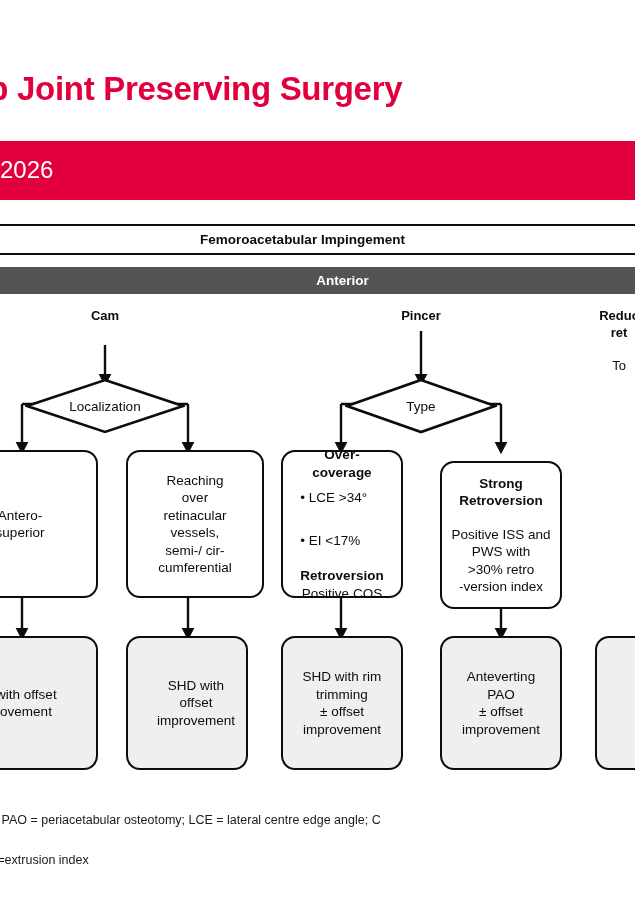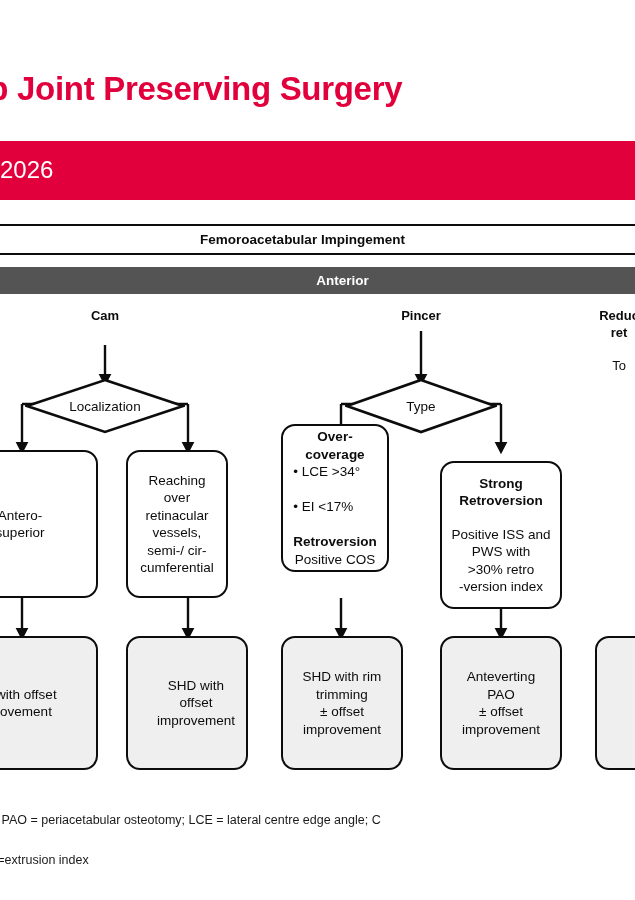--- a/index.html
+++ b/index.html
@@ -173,20 +173,21 @@
     line-height: 17.5px;
     color: #0c0c0c;
     white-space: pre-line;
   }
   .node-text b {
     font-weight: bold;
   }
   .node-text .bullets {
     text-align: left;
     display: block;
+    margin-top: 8px;
   }
 
   
   .footnote {
     position: absolute;
     left: -118px;
     top: 790px;
     width: 900px;
     font-size: 12.5px;
     line-height: 20px;
@@ -268,30 +269,30 @@
       <polygon points="76,2 150,28 76,54 2,28" fill="#ffffff" stroke="#0c0c0c" stroke-width="2.6" stroke-linejoin="miter"></polygon>
     </svg>
     <div class="diamond-label">Type</div>
   </div>
 
   <div class="node-box" style="left:-58px; top:450px; width:156px; height:148px;">
     <div class="node-text">Antero-
 superior</div>
   </div>
 
-  <div class="node-box" style="left:126px; top:450px; width:102px; height:148px;">
+  <div class="node-box" style="left:126px; top:450px; width:138px; height:148px;">
     <div class="node-text">Reaching
 over
 retinacular
 vessels,
 semi-/ cir-
 cumferential</div>
   </div>
 
-  <div class="node-box" style="left:281px; top:424px; width:108px; height:148px;">
+  <div class="node-box" style="left:281px; top:450px; width:122px; height:148px;">
     <div class="node-text">
       <b>Over-
 coverage</b>
       <span class="bullets">• LCE &gt;34°</span>
       <span class="bullets">• EI &lt;17%</span>
       <b>Retroversion</b>
       <span style="display:block;">Positive COS</span>
     </div>
   </div>
 

